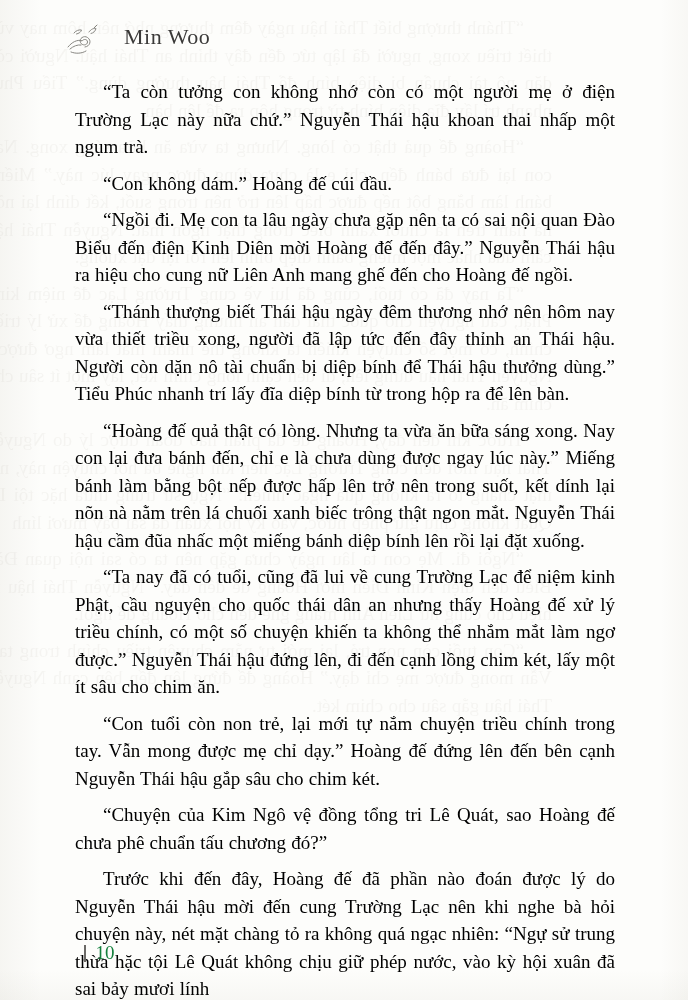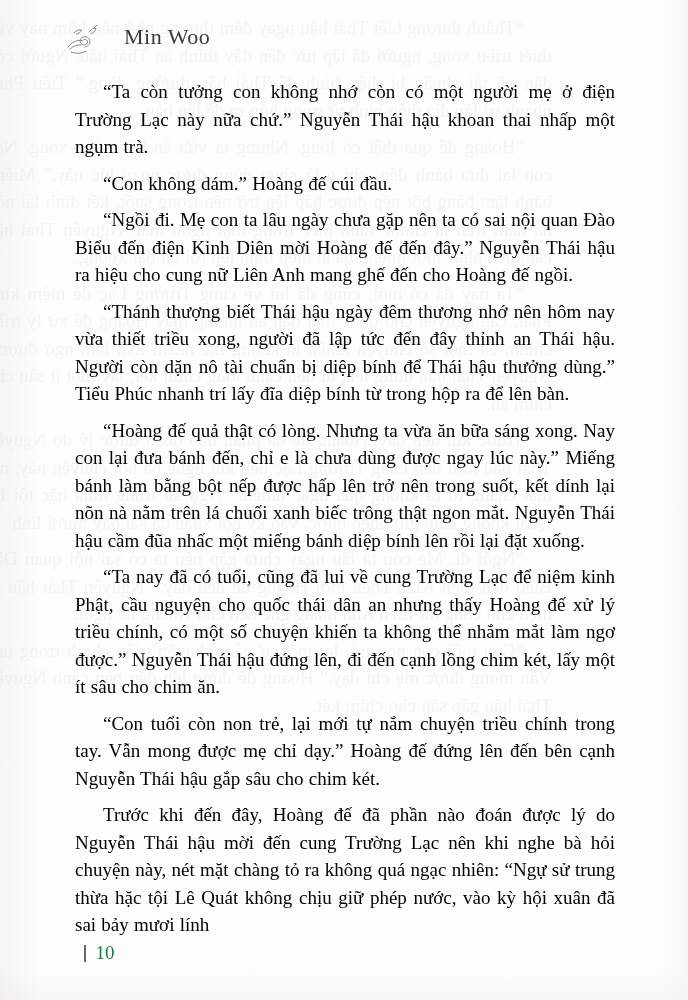--- a/index.html
+++ b/index.html
@@ -123,20 +123,21 @@
   </header>
 
   <main class="page-body">
     <p class="para">“Ta còn tưởng con không nhớ còn có một người mẹ ở điện Trường Lạc này nữa chứ.” Nguyễn Thái hậu khoan thai nhấp một ngụm trà.</p>
     <p class="para">“Con không dám.” Hoàng đế cúi đầu.</p>
     <p class="para">“Ngồi đi. Mẹ con ta lâu ngày chưa gặp nên ta có sai nội quan Đào Biểu đến điện Kinh Diên mời Hoàng đế đến đây.” Nguyễn Thái hậu ra hiệu cho cung nữ Liên Anh mang ghế đến cho Hoàng đế ngồi.</p>
     <p class="para">“Thánh thượng biết Thái hậu ngày đêm thương nhớ nên hôm nay vừa thiết triều xong, người đã lập tức đến đây thỉnh an Thái hậu. Người còn dặn nô tài chuẩn bị diệp bính để Thái hậu thưởng dùng.” Tiểu Phúc nhanh trí lấy đĩa diệp bính từ trong hộp ra để lên bàn.</p>
     <p class="para">“Hoàng đế quả thật có lòng. Nhưng ta vừa ăn bữa sáng xong. Nay con lại đưa bánh đến, chỉ e là chưa dùng được ngay lúc này.” Miếng bánh làm bằng bột nếp được hấp lên trở nên trong suốt, kết dính lại nõn nà nằm trên lá chuối xanh biếc trông thật ngon mắt. Nguyễn Thái hậu cầm đũa nhấc một miếng bánh diệp bính lên rồi lại đặt xuống.</p>
     <p class="para">“Ta nay đã có tuổi, cũng đã lui về cung Trường Lạc để niệm kinh Phật, cầu nguyện cho quốc thái dân an nhưng thấy Hoàng đế xử lý triều chính, có một số chuyện khiến ta không thể nhắm mắt làm ngơ được.” Nguyễn Thái hậu đứng lên, đi đến cạnh lồng chim két, lấy một ít sâu cho chim ăn.</p>
     <p class="para">“Con tuổi còn non trẻ, lại mới tự nắm chuyện triều chính trong tay. Vẫn mong được mẹ chỉ dạy.” Hoàng đế đứng lên đến bên cạnh Nguyễn Thái hậu gắp sâu cho chim két.</p>
+    <p class="para">“Chuyện của Kim Ngô vệ đồng tổng tri Lê Quát, sao Hoàng đế chưa phê chuẩn tấu chương đó?”</p>
     <p class="para">Trước khi đến đây, Hoàng đế đã phần nào đoán được lý do Nguyễn Thái hậu mời đến cung Trường Lạc nên khi nghe bà hỏi chuyện này, nét mặt chàng tỏ ra không quá ngạc nhiên: “Ngự sử trung thừa hặc tội Lê Quát không chịu giữ phép nước, vào kỳ hội xuân đã sai bảy mươi lính</p>
   </main>
 
   <footer class="page-footer">
     <span class="pg-rule"></span>
     <span>10</span>
   </footer>
 
 </div>
 

